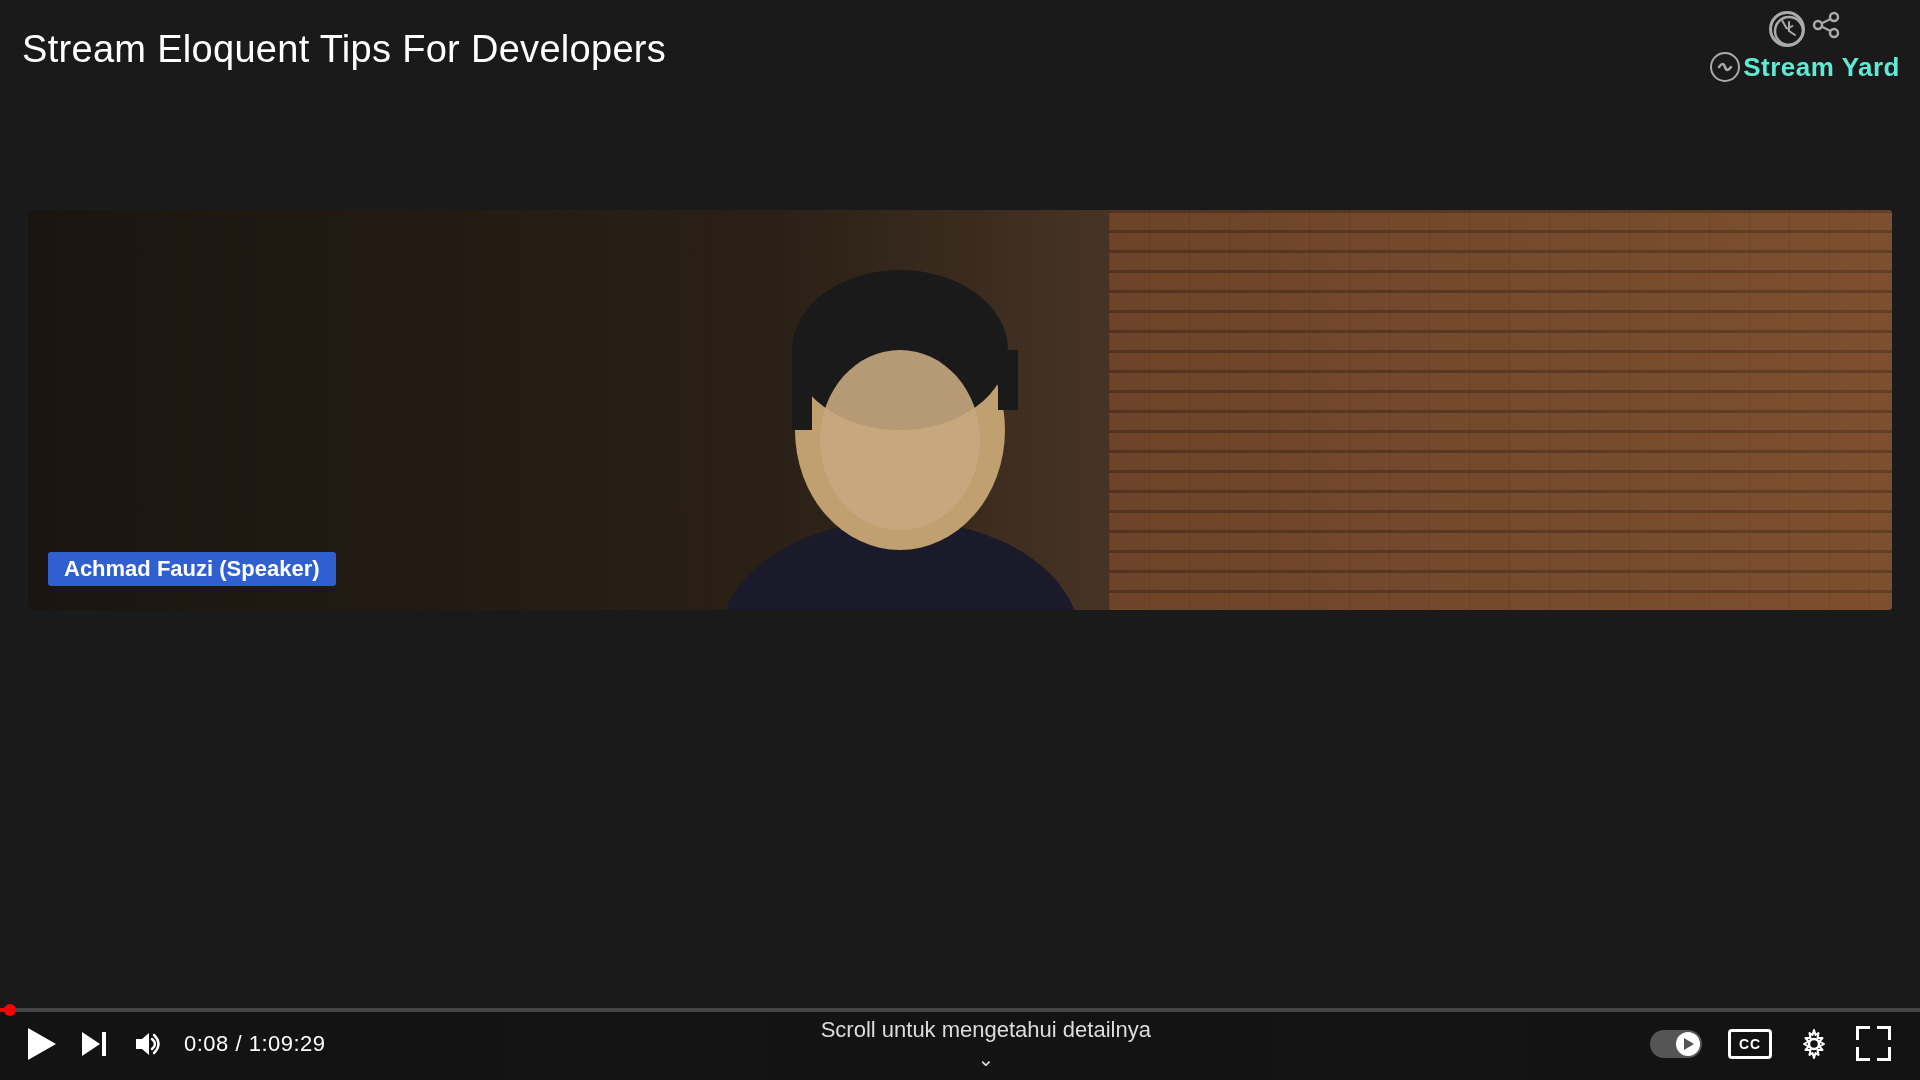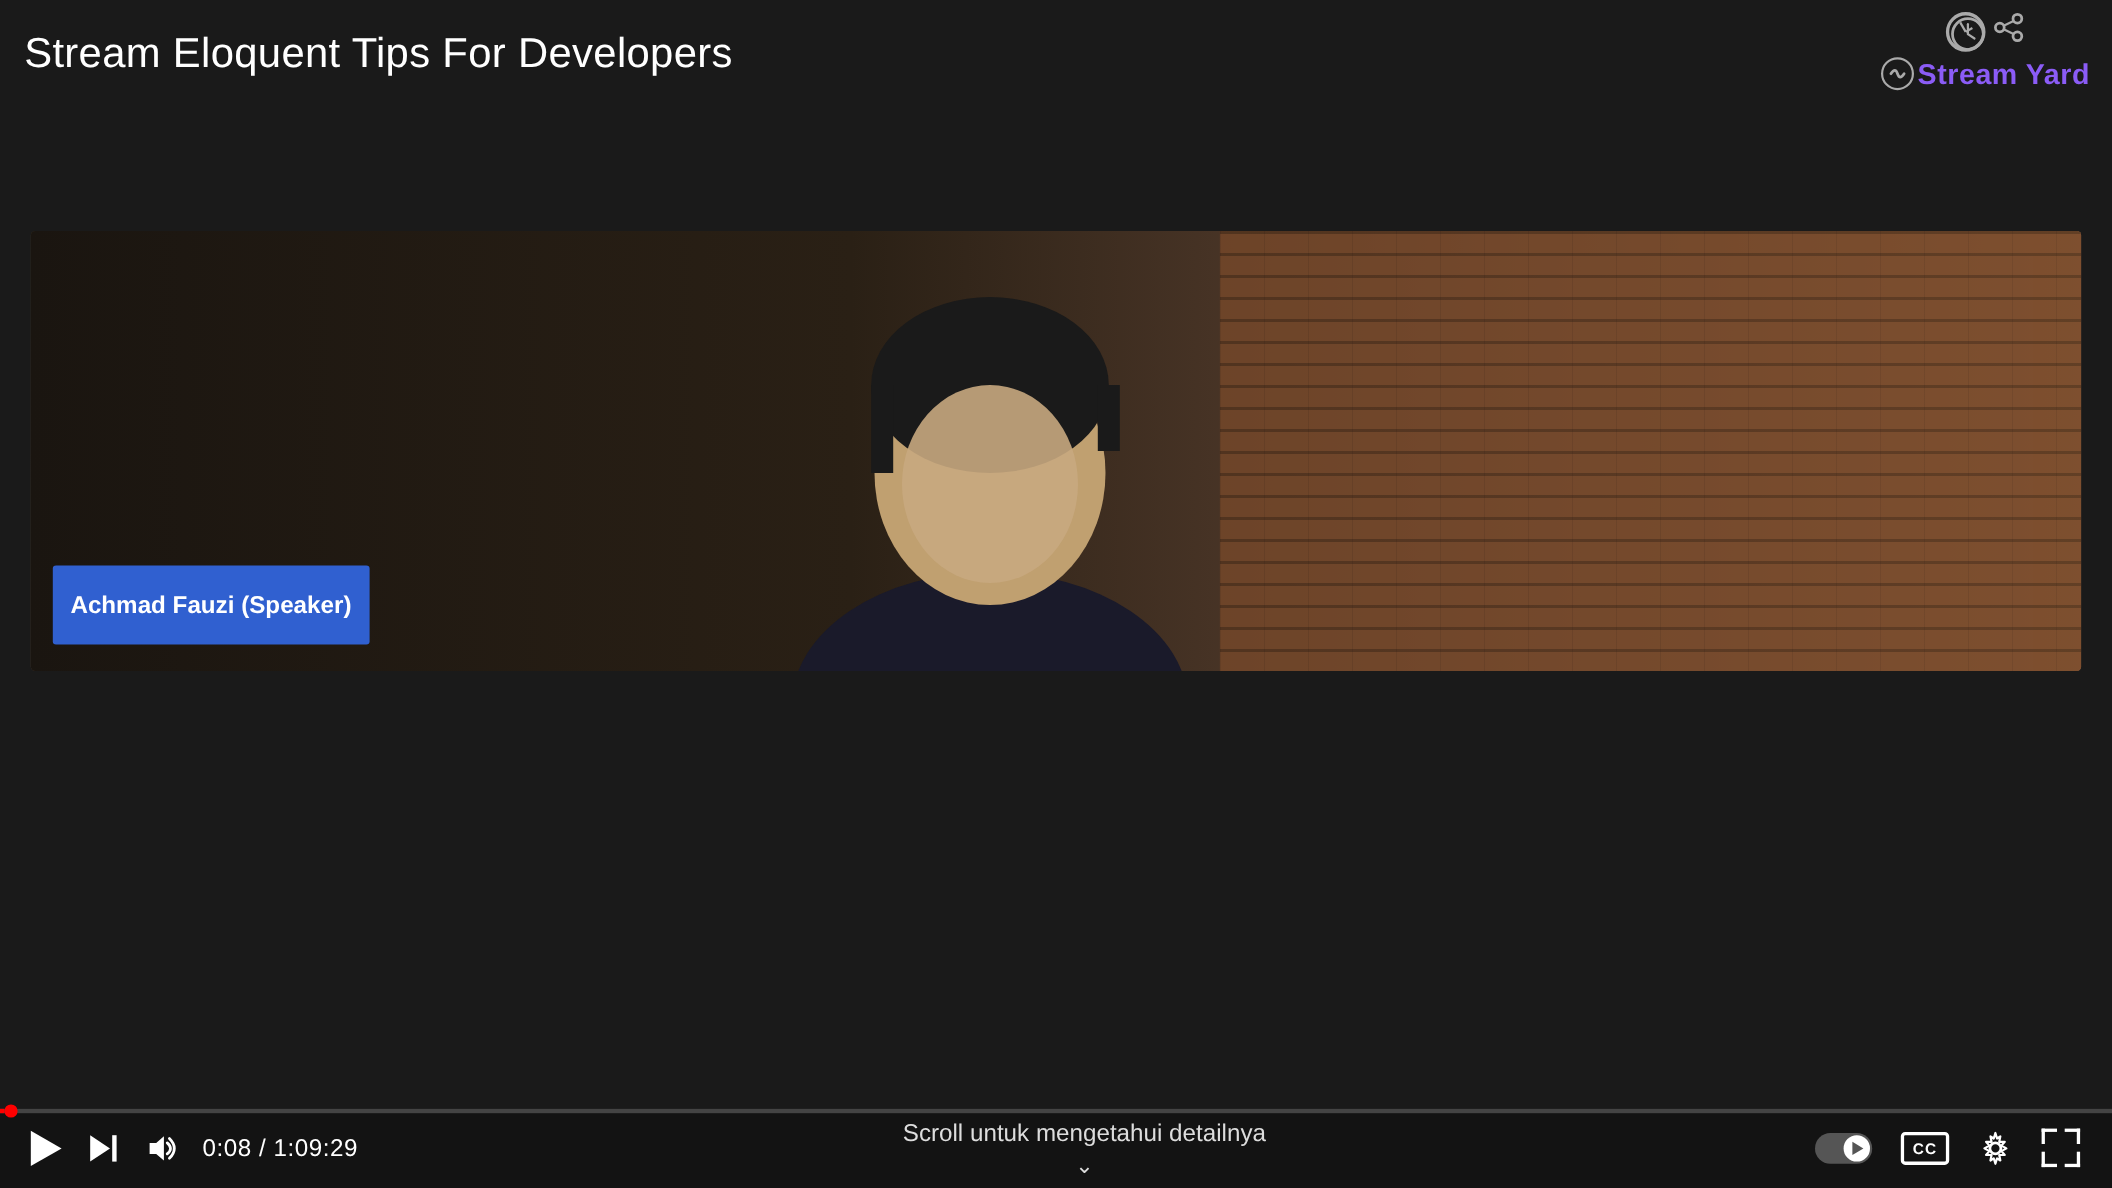--- a/index.html
+++ b/index.html
@@ -82,21 +82,21 @@
     }
 
     .share-icon {
       font-size: 28px;
       color: #aaa;
     }
 
     .streamyard-logo-text {
       font-size: 26px;
       font-weight: 700;
-      color: #8b5cf6;
+      color: #5eead4;
       letter-spacing: 0.5px;
     }
 
     
     .video-panels {
       position: absolute;
       top: 210px;
       left: 28px;
       right: 28px;
       display: flex;
@@ -122,21 +122,21 @@
       background: linear-gradient(135deg, #4a7a9b 0%, #5a8aab 30%, #3a6a8b 60%, #6a9aab 100%);
     }
 
     
     .name-label {
       position: absolute;
       bottom: 24px;
       left: 20px;
       background: #3060d0;
       color: white;
-      padding: 23px 16px;
+      padding: 4px 16px;
       font-size: 22px;
       font-weight: 600;
       border-radius: 3px;
     }
 
     
     .controls-bar {
       position: absolute;
       bottom: 0;
       left: 0;

